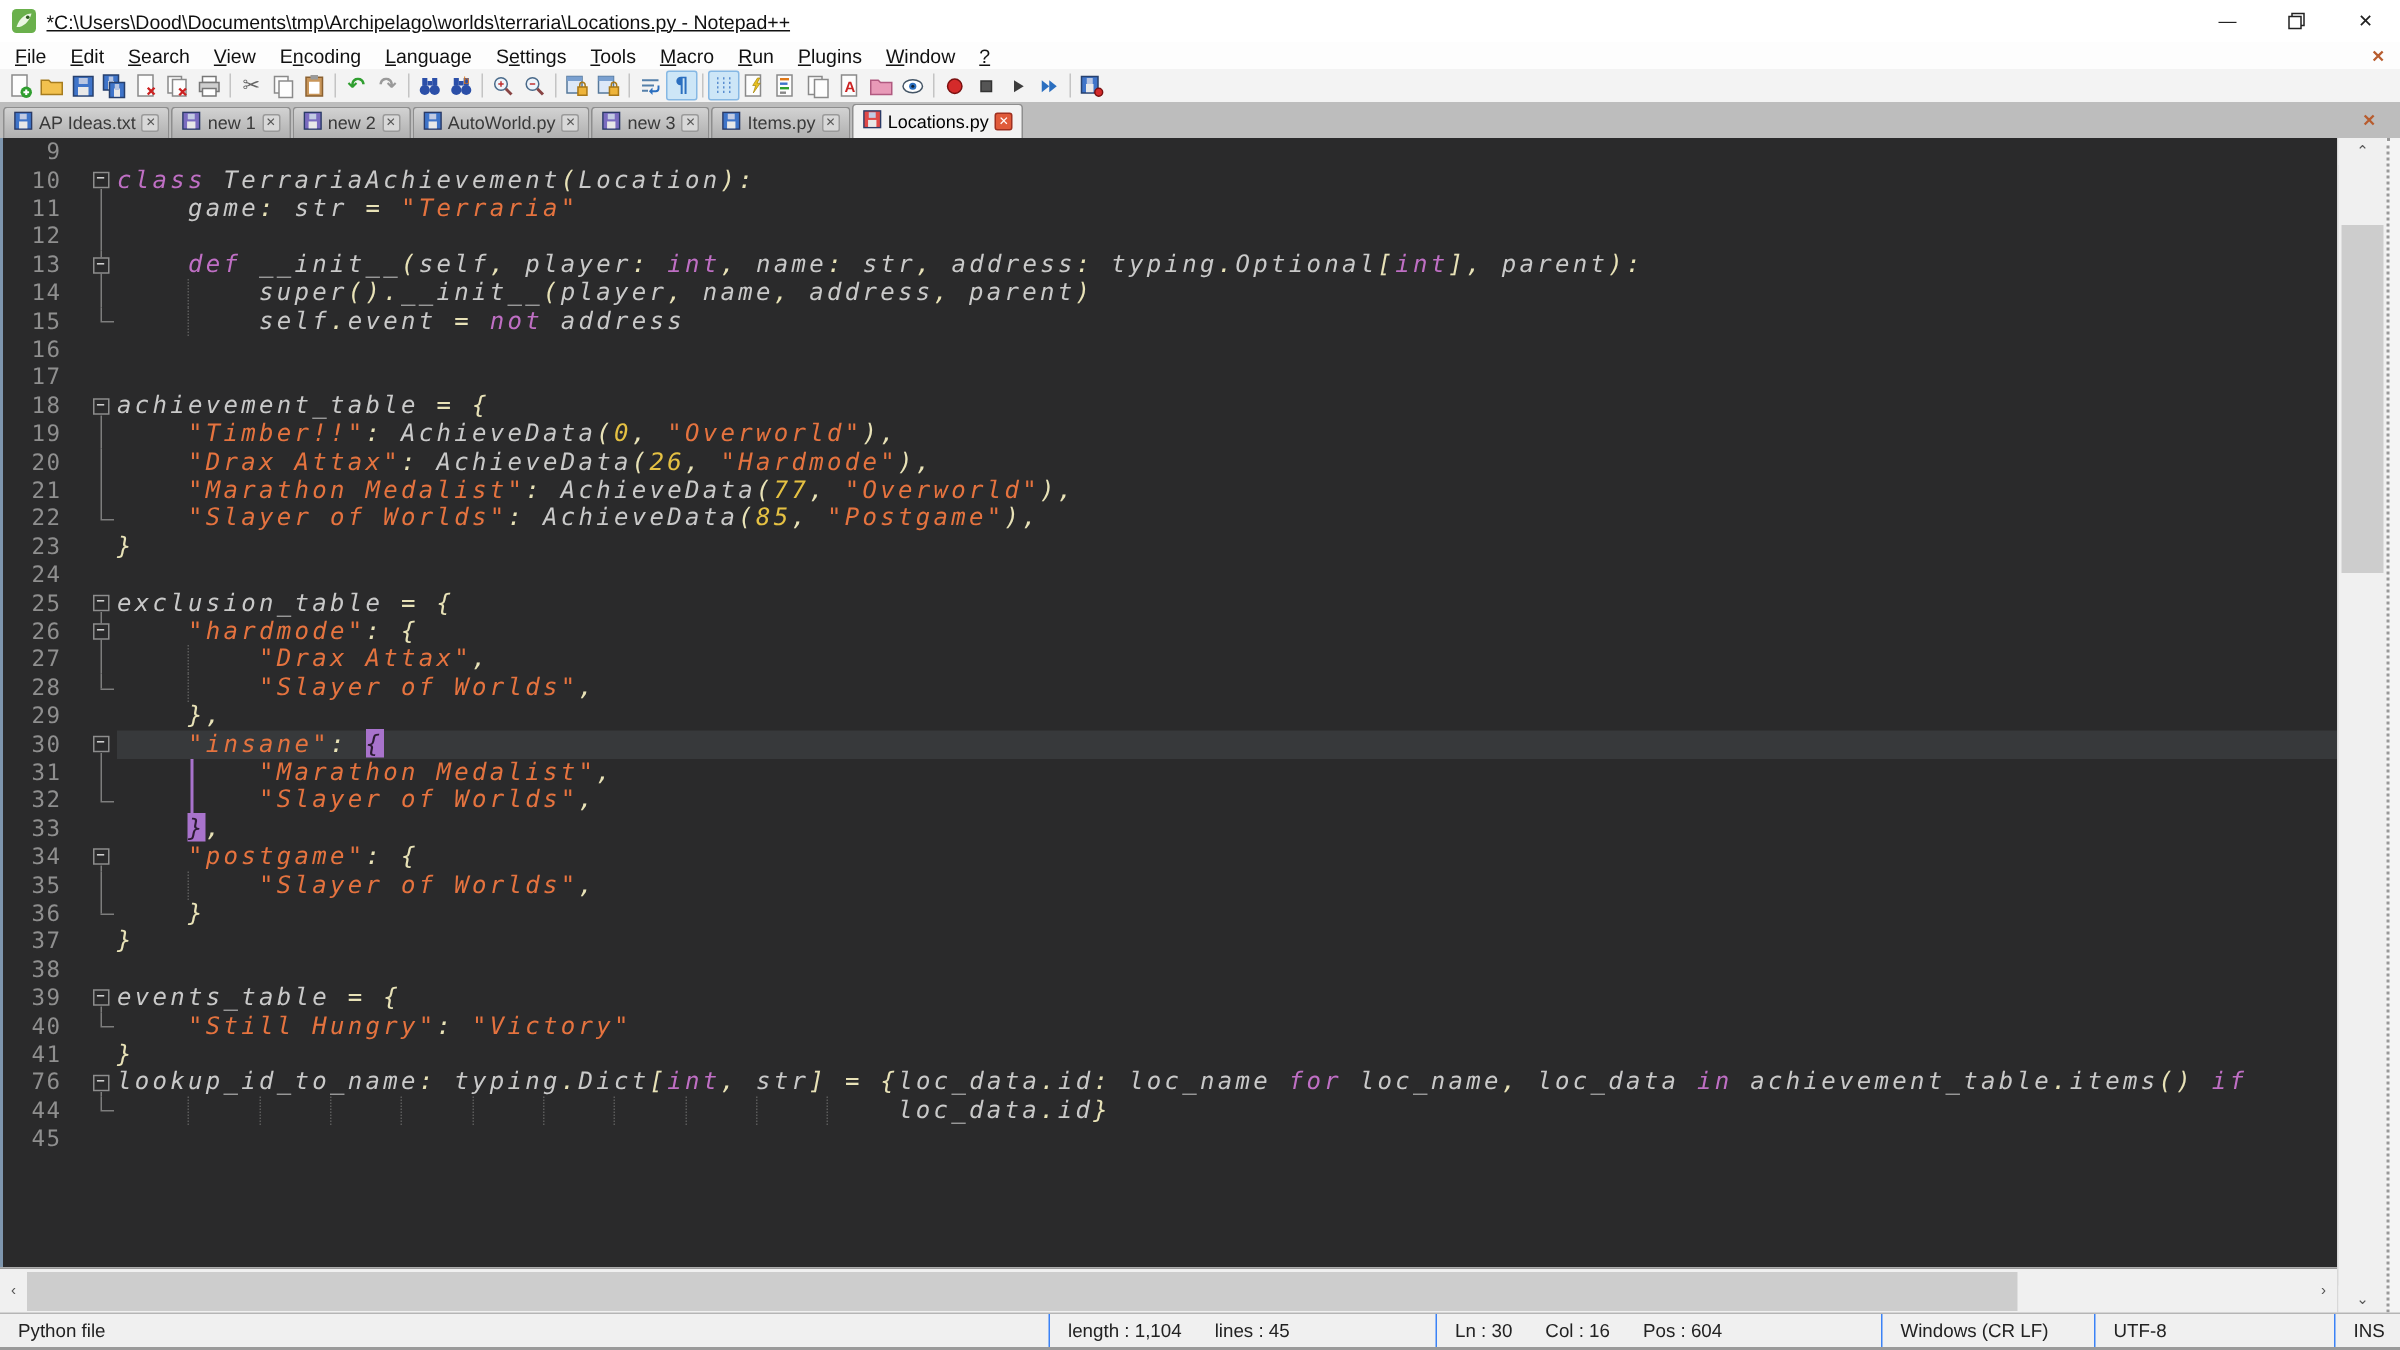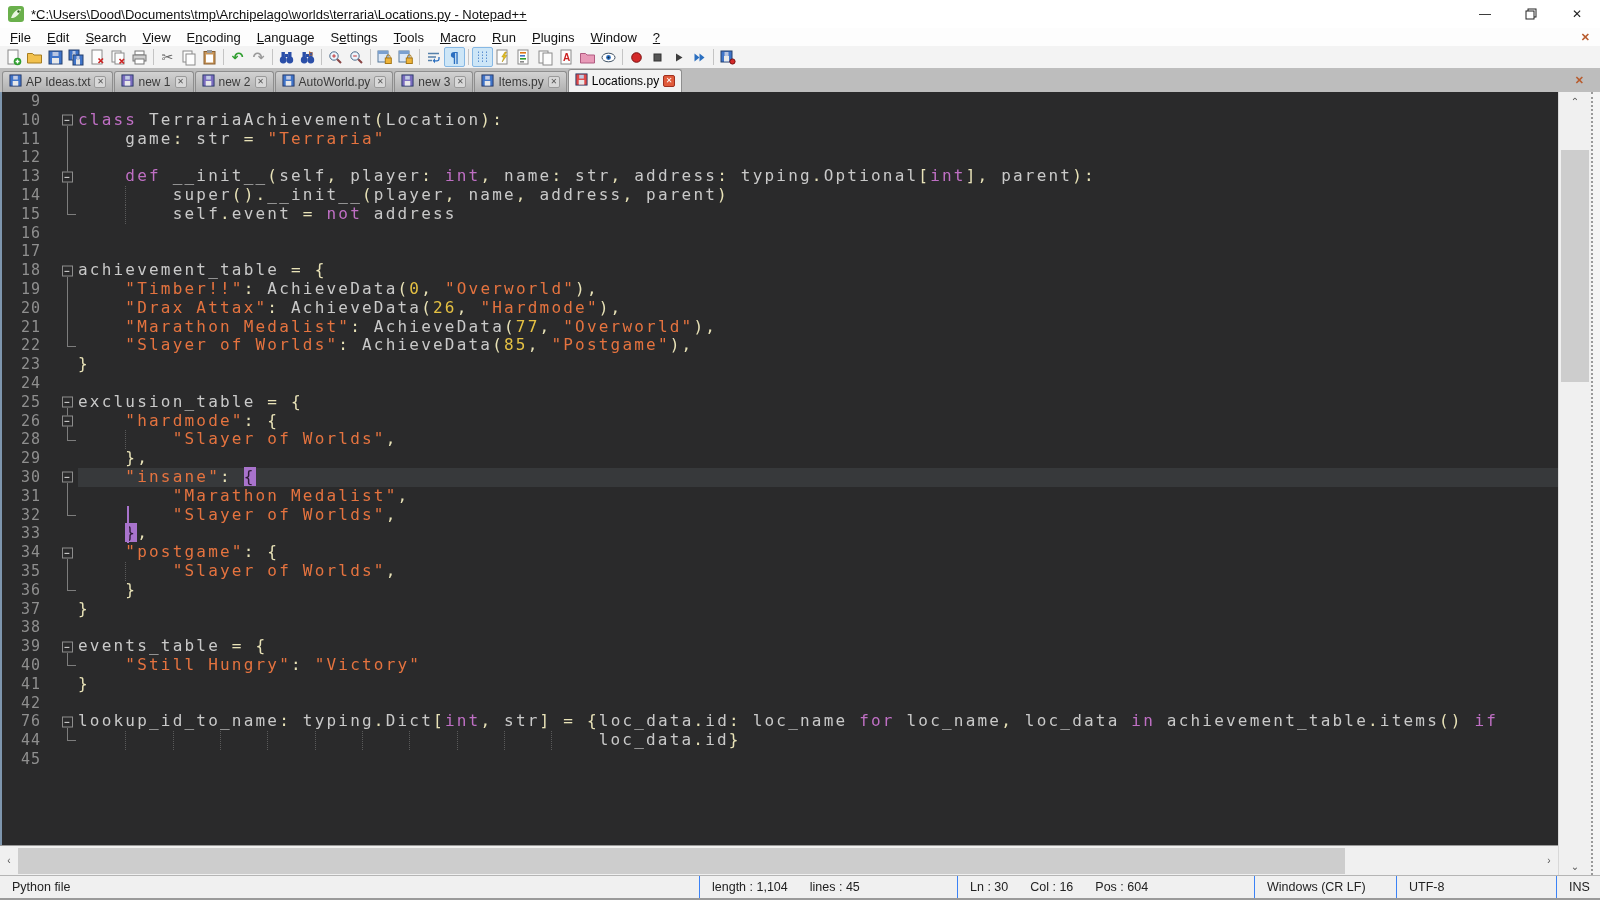--- a/index.html
+++ b/index.html
@@ -50,21 +50,21 @@
   .f-v::before, .f-bv::before, .f-b::before, .f-e::before {
       content:""; position:absolute; left:9px; width:1px; background:var(--fold); }
   .f-v::before, .f-bv::before { top:0; bottom:0; }
   .f-b::before { top:calc(50% + 6px); bottom:0; }
   .f-e::before { top:0; height:50%; }
   .f-e::after { content:""; position:absolute; left:9px; top:50%; width:9px; height:1px; background:var(--fold); }
   .fbox { position:absolute; left:3.5px; top:50%; transform:translateY(-50%); width:11px; height:11px;
           border:1px solid #8d8d8d; background:var(--bg); color:#cfcfcf; z-index:1;
           font:700 9px/9px "DejaVu Sans Mono", monospace; text-align:center; }
   .ltext { position:relative; flex:1; white-space:pre; font-size:16px; letter-spacing:2.2px;
-           line-height:18.8px; color:var(--df); }
+           line-height:18.8px; color:var(--df);font-style:italic; }
   .cur .ltext { background:var(--curline); }
   .tk-df { color:var(--df); } .tk-kw { color:var(--kw); } .tk-st { color:var(--st); }
   .tk-nm { color:var(--nm); } .tk-op { color:var(--op); }
   .tk-bm { background:var(--bmbg); color:var(--bmfg); }
   .iguide { position:absolute; top:0; bottom:0; border-left:1px dotted var(--ig); }
   #braceGuide { position:absolute; width:2px; background:var(--bguide); }
 
   
   .vscroll { position:absolute; top:92px; left:1558px; width:33px; height:783px; background:#f0f0f0; border-left:1px solid #d8d8d8; }
   .vthumb { position:absolute; left:2px; width:28px; top:58px; height:232px; background:#cdcdcd; }
@@ -510,20 +510,25 @@
           <span class="ltext"><span class="tk-df">exclusion_table </span><span class="tk-op">=</span><span class="tk-df"> </span><span class="tk-op">{</span></span>
         </div>
         <div class="cl">
           <span class="lnum">26</span>
           <span class="fcell f-bv">
             <span class="fbox">−</span>
           </span>
           <span class="ltext"><span class="tk-df">    </span><span class="tk-st">"hardmode"</span><span class="tk-op">:</span><span class="tk-df"> </span><span class="tk-op">{</span></span>
         </div>
         <div class="cl">
+          <span class="lnum">27</span>
+          <span class="fcell f-v"></span>
+          <span class="ltext"><i class="iguide" style="left: 47.32px;"></i><span class="tk-df">        </span><span class="tk-st">"Drax Attax"</span><span class="tk-op">,</span></span>
+        </div>
+        <div class="cl">
           <span class="lnum">28</span>
           <span class="fcell f-e"></span>
           <span class="ltext"><i class="iguide" style="left: 47.32px;"></i><span class="tk-df">        </span><span class="tk-st">"Slayer of Worlds"</span><span class="tk-op">,</span></span>
         </div>
         <div class="cl">
           <span class="lnum">29</span>
           <span class="fcell"></span>
           <span class="ltext"><span class="tk-df">    </span><span class="tk-op">},</span></span>
         </div>
         <div class="cl cur">
@@ -584,25 +589,20 @@
         </div>
         <div class="cl">
           <span class="lnum">40</span>
           <span class="fcell f-e"></span>
           <span class="ltext"><span class="tk-df">    </span><span class="tk-st">"Still Hungry"</span><span class="tk-op">:</span><span class="tk-df"> </span><span class="tk-st">"Victory"</span></span>
         </div>
         <div class="cl">
           <span class="lnum">41</span>
           <span class="fcell"></span>
           <span class="ltext"><span class="tk-op">}</span></span>
-        </div>
-        <div class="cl">
-          <span class="lnum">42</span>
-          <span class="fcell"></span>
-          <span class="ltext"></span>
         </div>
         <div class="cl">
           <span class="lnum">76</span>
           <span class="fcell f-b">
             <span class="fbox">−</span>
           </span>
           <span class="ltext"><span class="tk-df">lookup_id_to_name</span><span class="tk-op">:</span><span class="tk-df"> typing</span><span class="tk-op">.</span><span class="tk-df">Dict</span><span class="tk-op">[</span><span class="tk-kw">int</span><span class="tk-op">,</span><span class="tk-df"> str</span><span class="tk-op">]</span><span class="tk-df"> </span><span class="tk-op">=</span><span class="tk-df"> </span><span class="tk-op">{</span><span class="tk-df">loc_data</span><span class="tk-op">.</span><span class="tk-df">id</span><span class="tk-op">:</span><span class="tk-df"> loc_name </span><span class="tk-kw">for</span><span class="tk-df"> loc_name</span><span class="tk-op">,</span><span class="tk-df"> loc_data </span><span class="tk-kw">in</span><span class="tk-df"> achievement_table</span><span class="tk-op">.</span><span class="tk-df">items</span><span class="tk-op">()</span><span class="tk-df"> </span><span class="tk-kw">if</span></span>
         </div>
         <div class="cl">
           <span class="lnum">44</span>

